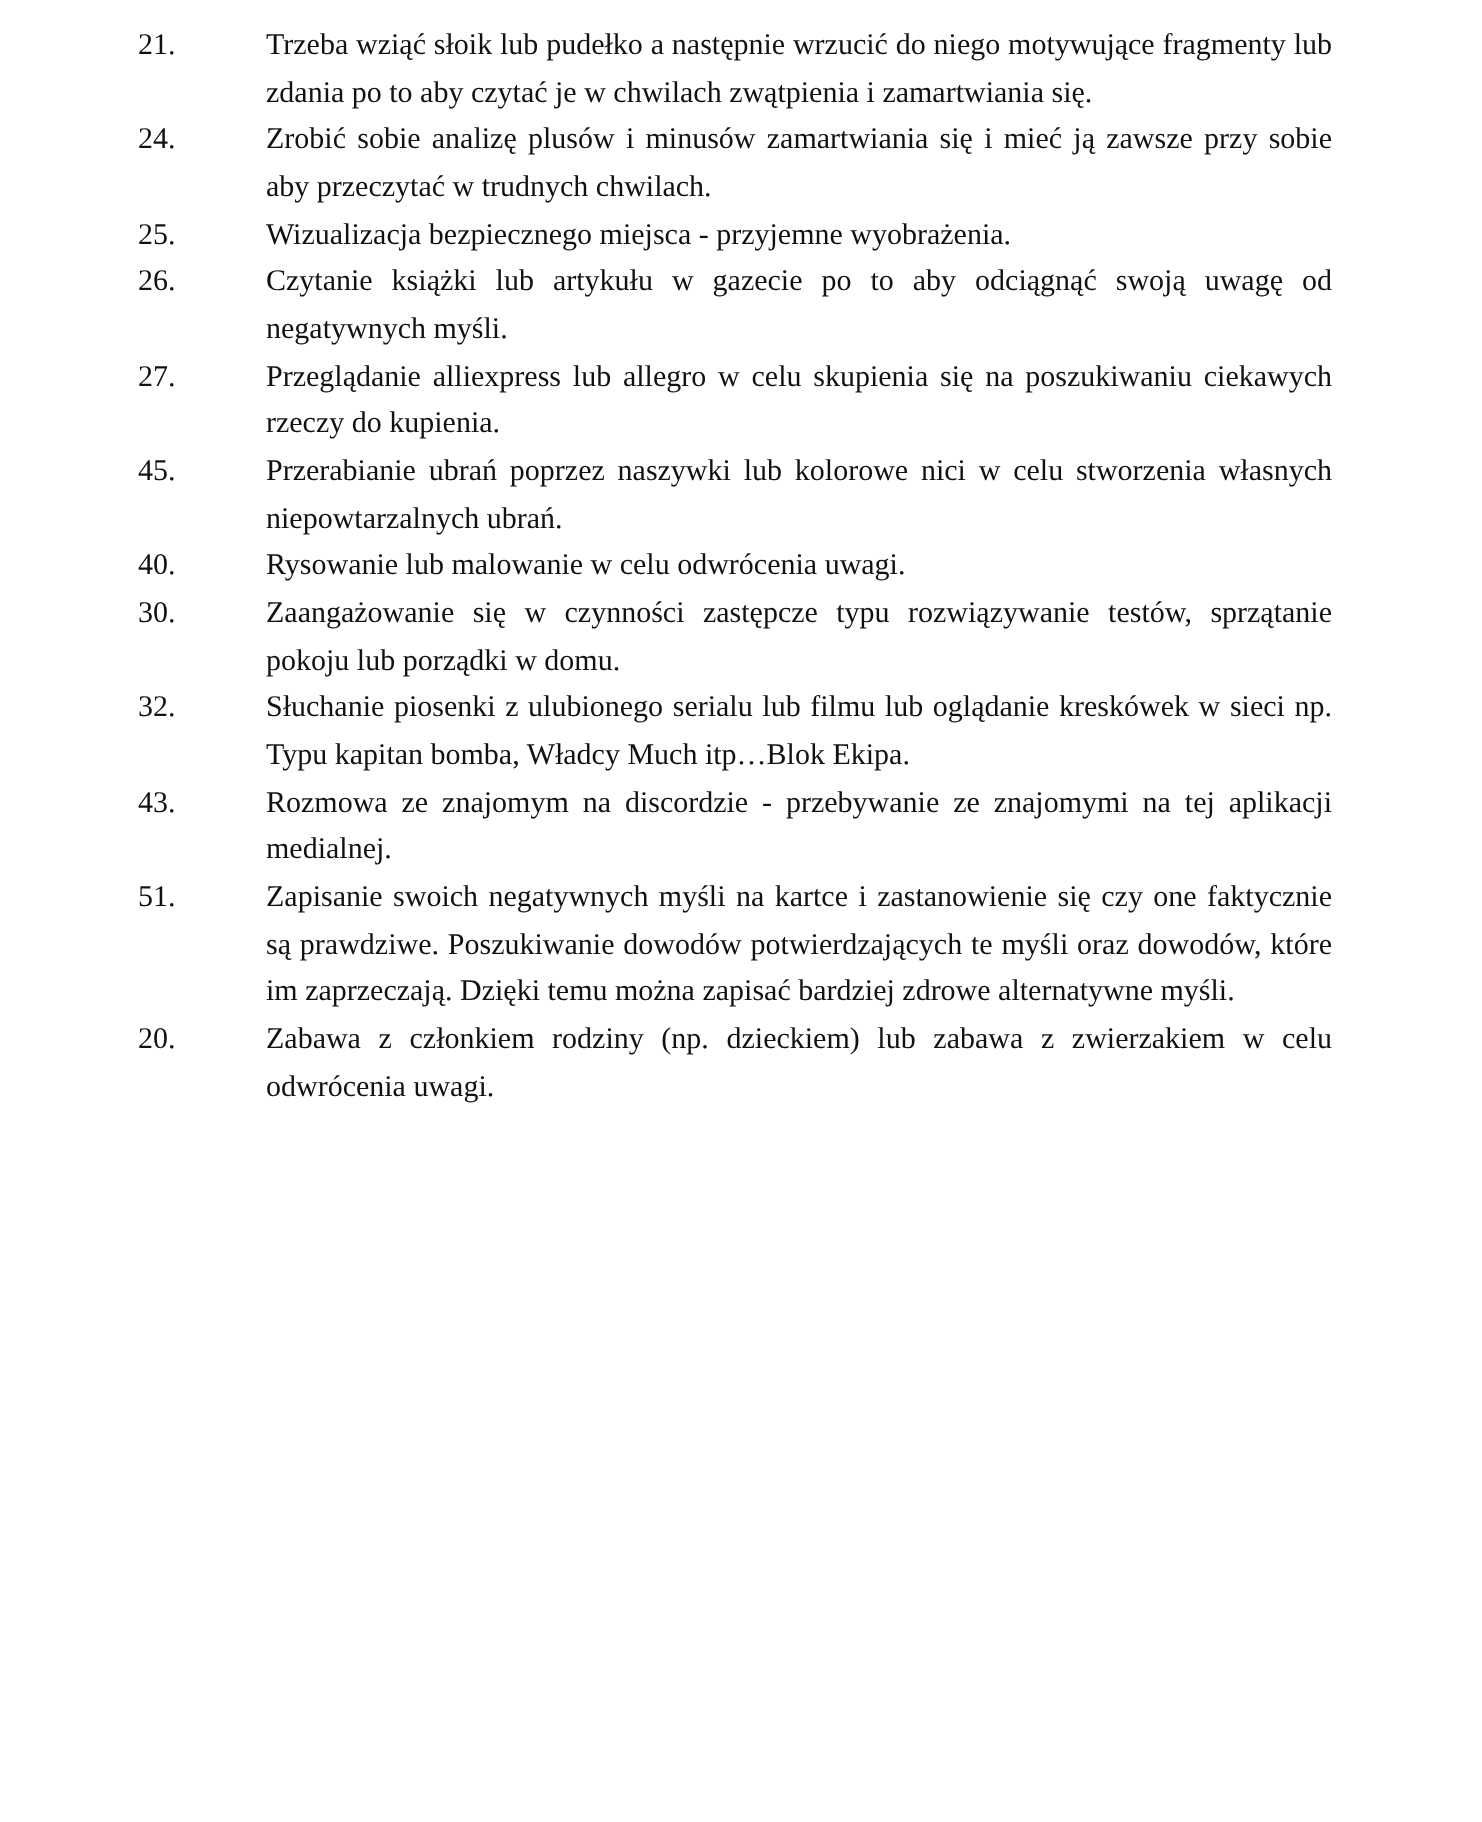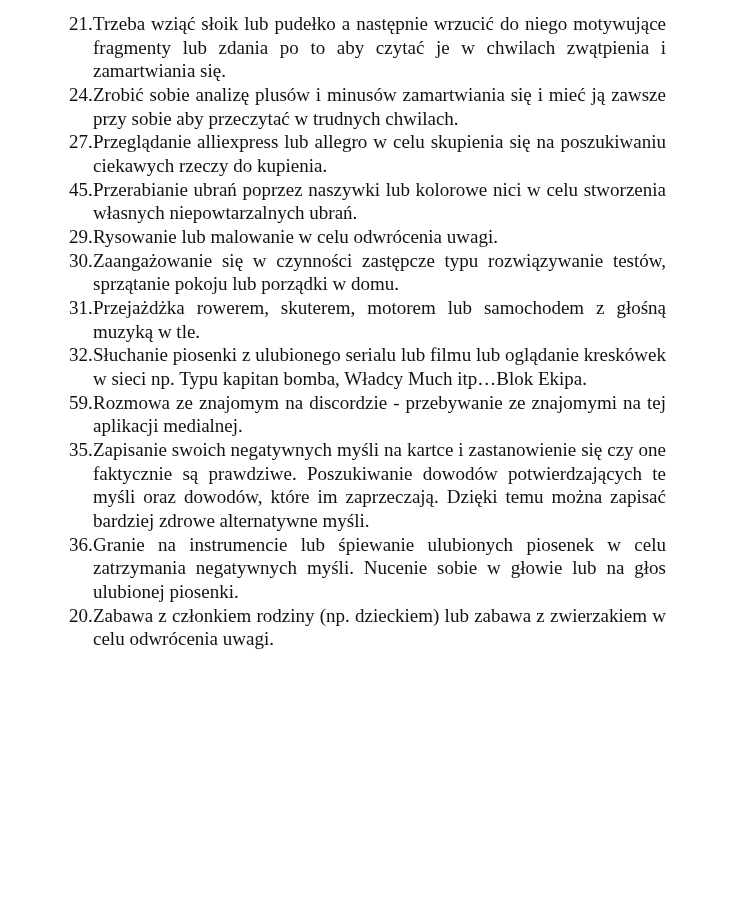--- a/index.html
+++ b/index.html
@@ -17,80 +17,81 @@
     }
     .doc {
       position: absolute;
       left: 69px;
       top: 12px;
       width: 597px;
     }
     .item {
       position: relative;
       padding-left: 24px;
-      font-size: 19px;
+      font-size: 15px;
       line-height: 23.67px;
       text-align: justify;
     }
     .num {
       position: absolute;
       left: 0;
       top: 0;
       width: 24px;
       white-space: nowrap;
     }
     .txt {
       display: block;
+      margin-left: 40px;
     }
   </style>
 </head>
 <body>
 
 <div class="doc">
   <div class="item">
     <span class="num">21.</span>
     <span class="txt">Trzeba wziąć słoik lub pudełko a następnie wrzucić do niego motywujące fragmenty lub zdania po to aby czytać je w chwilach zwątpienia i zamartwiania się.</span>
   </div>
   <div class="item">
     <span class="num">24.</span>
     <span class="txt">Zrobić sobie analizę plusów i minusów zamartwiania się i mieć ją zawsze przy sobie aby przeczytać w trudnych chwilach.</span>
   </div>
   <div class="item">
+    <span class="num">25.</span>
+    <span class="txt">Wizualizacja bezpiecznego miejsca - przyjemne wyobrażenia.</span>
+  </div>
+  <div class="item">
+    <span class="num">26.</span>
+    <span class="txt">Czytanie książki lub artykułu w gazecie po to aby odciągnąć swoją uwagę od negatywnych myśli.</span>
+  </div>
+  <div class="item">
     <span class="num">27.</span>
     <span class="txt">Przeglądanie alliexpress lub allegro w celu skupienia się na poszukiwaniu ciekawych rzeczy do kupienia.</span>
   </div>
   <div class="item">
     <span class="num">45.</span>
     <span class="txt">Przerabianie ubrań poprzez naszywki lub kolorowe nici w celu stworzenia własnych niepowtarzalnych ubrań.</span>
   </div>
   <div class="item">
-    <span class="num">29.</span>
+    <span class="num">40.</span>
     <span class="txt">Rysowanie lub malowanie w celu odwrócenia uwagi.</span>
   </div>
   <div class="item">
     <span class="num">30.</span>
     <span class="txt">Zaangażowanie się w czynności zastępcze typu rozwiązywanie testów, sprzątanie pokoju lub porządki w domu.</span>
   </div>
   <div class="item">
-    <span class="num">31.</span>
-    <span class="txt">Przejażdżka rowerem, skuterem, motorem lub samochodem z głośną muzyką w tle.</span>
-  </div>
-  <div class="item">
     <span class="num">32.</span>
     <span class="txt">Słuchanie piosenki z ulubionego serialu lub filmu lub oglądanie kreskówek w sieci np. Typu kapitan bomba, Władcy Much itp…Blok Ekipa.</span>
   </div>
   <div class="item">
-    <span class="num">59.</span>
+    <span class="num">43.</span>
     <span class="txt">Rozmowa ze znajomym na discordzie - przebywanie ze znajomymi na tej aplikacji medialnej.</span>
   </div>
   <div class="item">
-    <span class="num">35.</span>
+    <span class="num">51.</span>
     <span class="txt">Zapisanie swoich negatywnych myśli na kartce i zastanowienie się czy one faktycznie są prawdziwe. Poszukiwanie dowodów potwierdzających te myśli oraz dowodów, które im zaprzeczają. Dzięki temu można zapisać bardziej zdrowe alternatywne myśli.</span>
-  </div>
-  <div class="item">
-    <span class="num">36.</span>
-    <span class="txt">Granie na instrumencie lub śpiewanie ulubionych piosenek w celu zatrzymania negatywnych myśli. Nucenie sobie w głowie lub na głos ulubionej piosenki.</span>
   </div>
   <div class="item">
     <span class="num">20.</span>
     <span class="txt">Zabawa z członkiem rodziny (np. dzieckiem) lub zabawa z zwierzakiem w celu odwrócenia uwagi.</span>
   </div>
 </div>
 
 </body></html>

